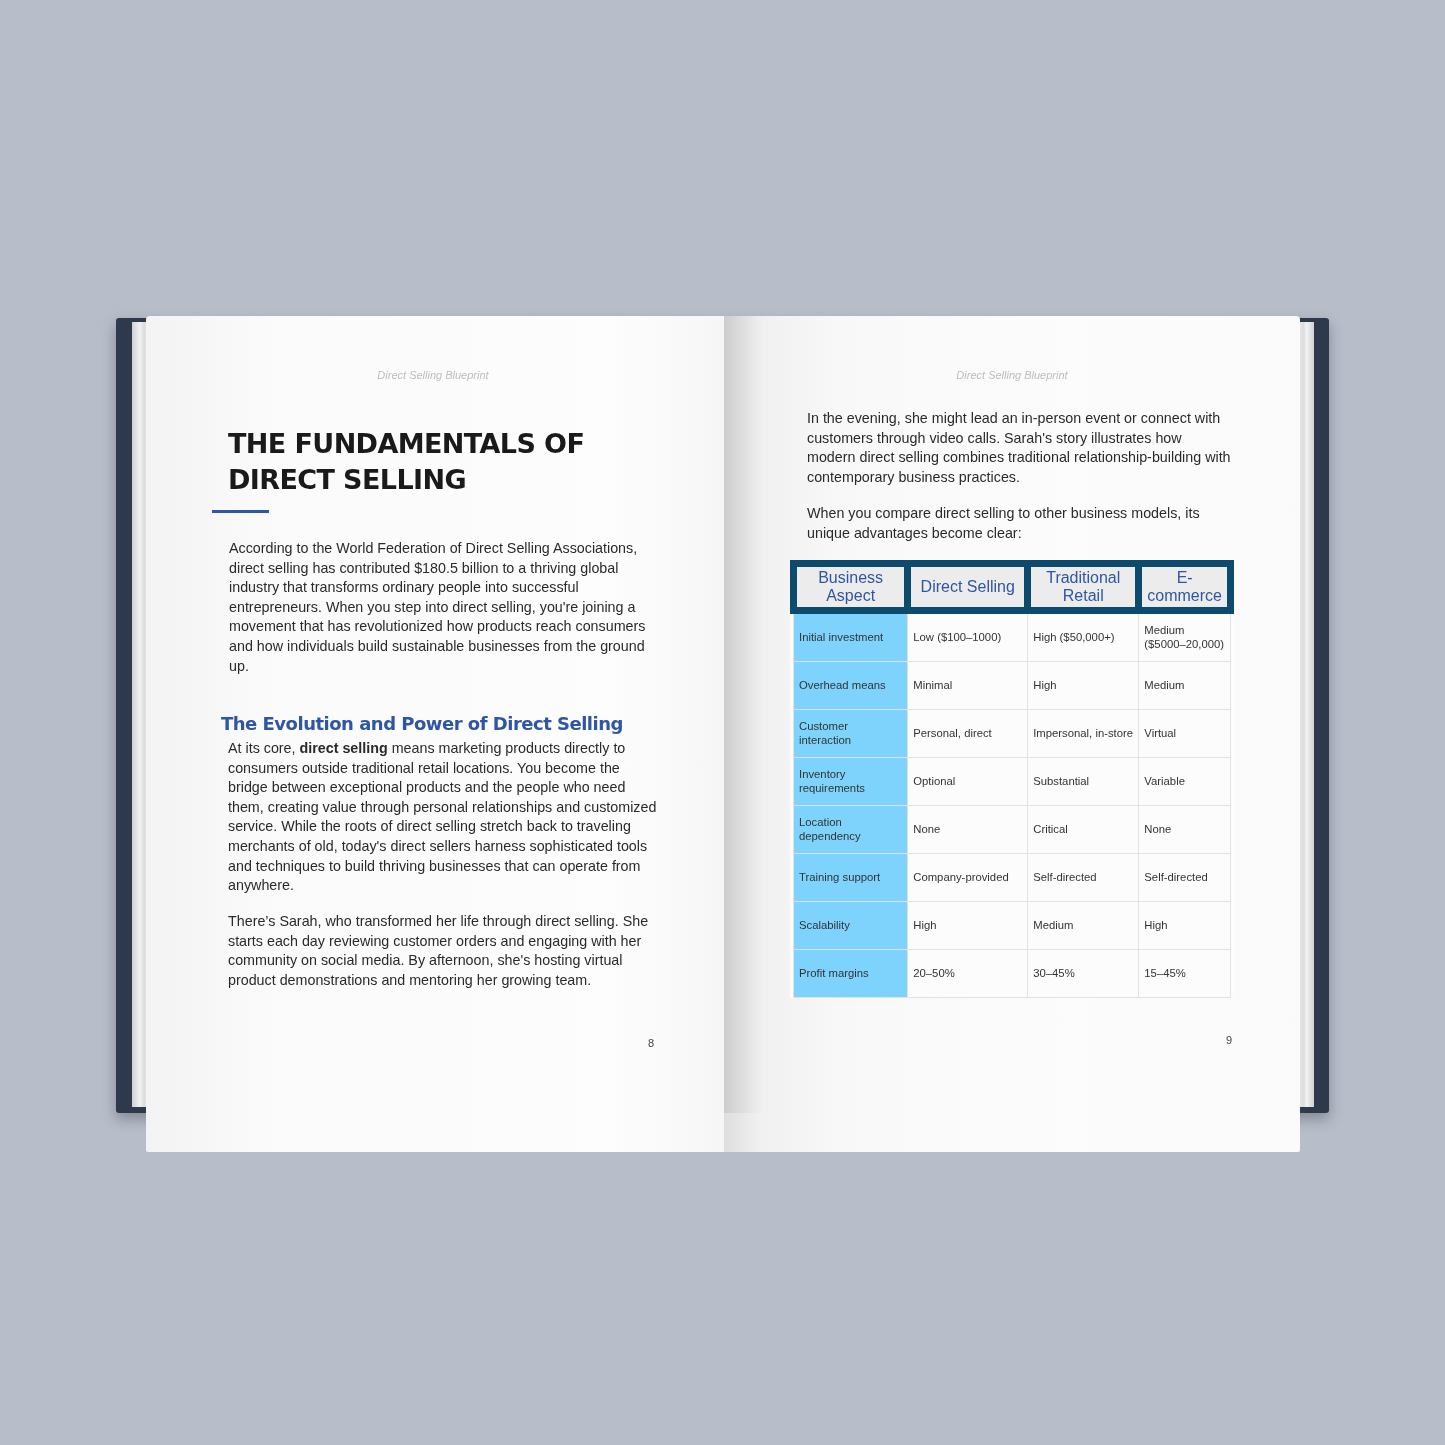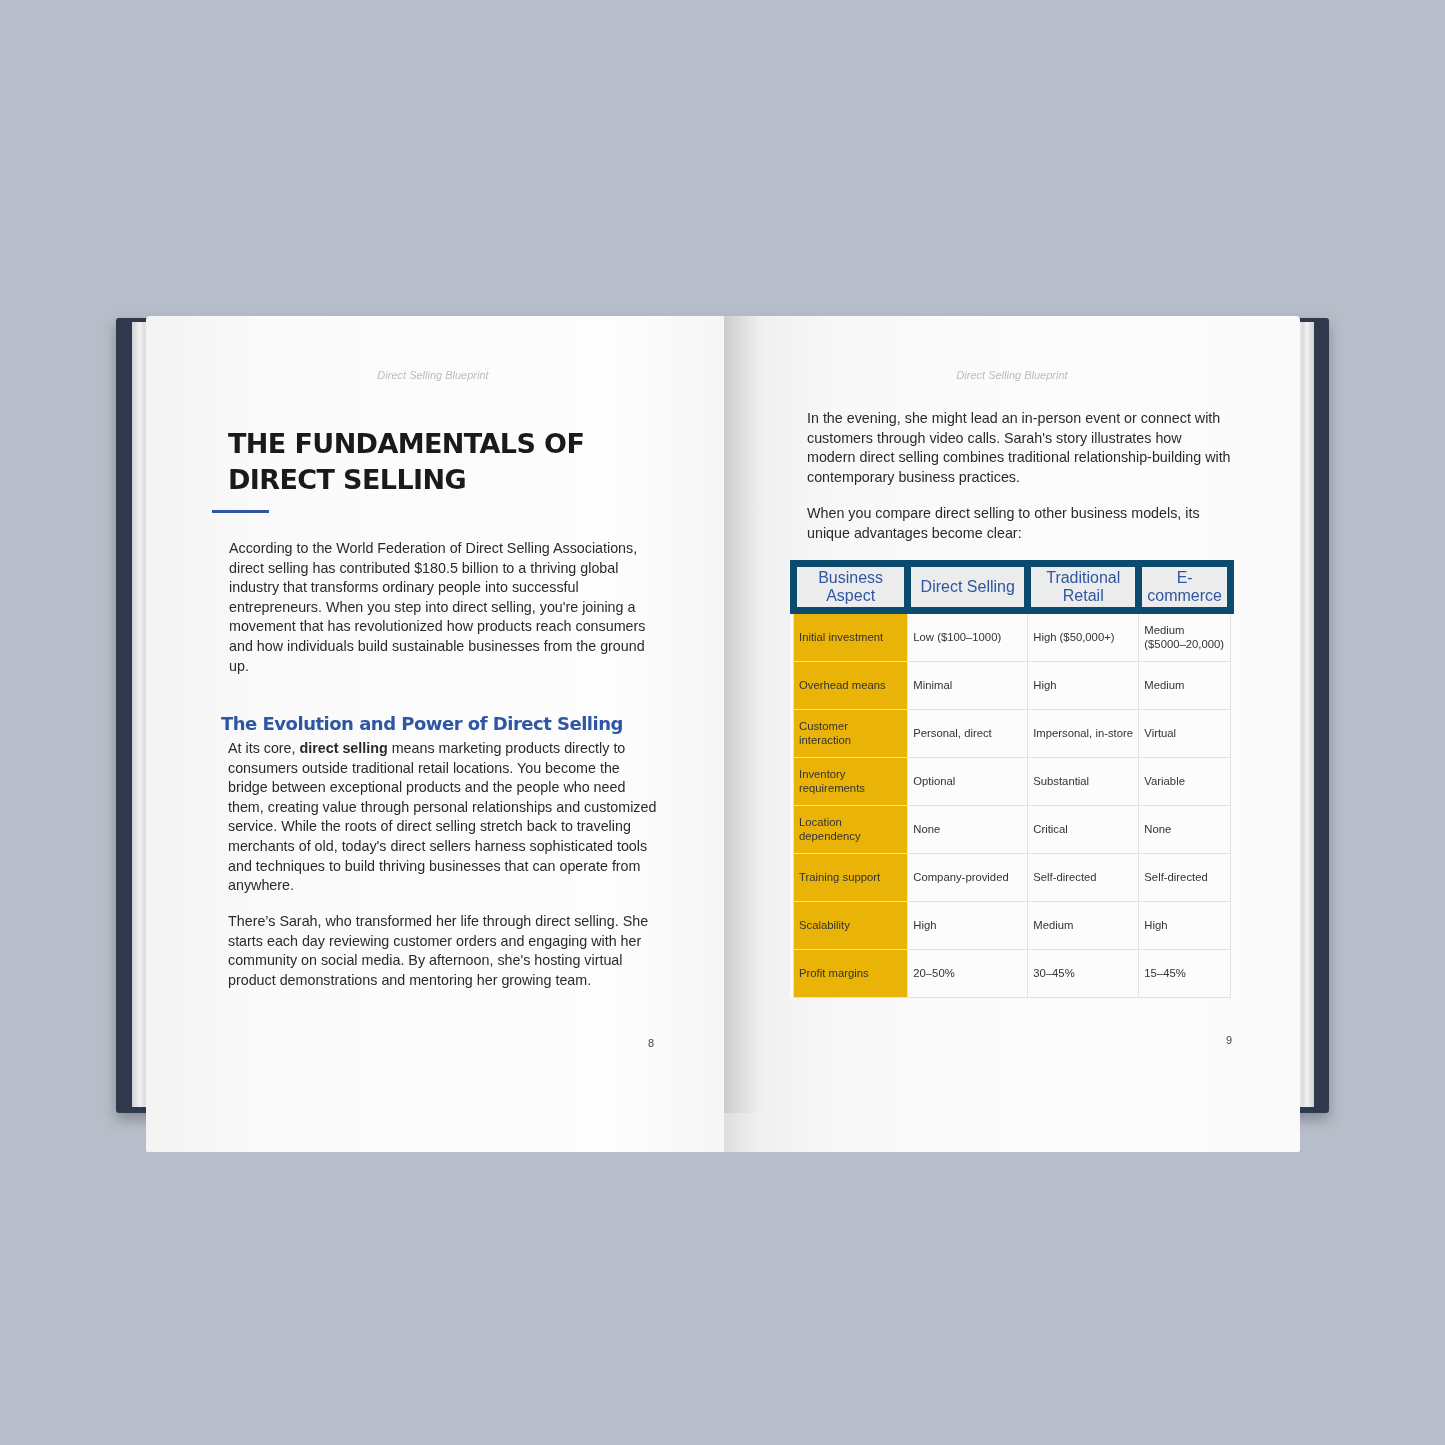--- a/index.html
+++ b/index.html
@@ -71,21 +71,21 @@
     background:#fcfcfc;
   }
   table.compare th {
     background:#ececec; color:#2f56a4; font-weight:normal; font-size:16px;
     height:40px; padding:0 5px; text-align:center; border:7px solid #0c4a6e;
   }
   table.compare td {
     height:47px; padding:0 5px; border:1px solid #e2e2e2; vertical-align:middle;
     line-height:13.5px;
   }
-  table.compare td.aspect { background:#eab308; }
+  table.compare td.aspect { background:#7dd3fc; }
   .spine-shadow {
     position:absolute; left:724px; top:316px; width:40px; height:797px;
     background:linear-gradient(to right, rgba(0,0,0,0.08), rgba(0,0,0,0));
     pointer-events:none;
   }
 </style>
 </head>
 <body>
 
 <div class="shadow"></div>

